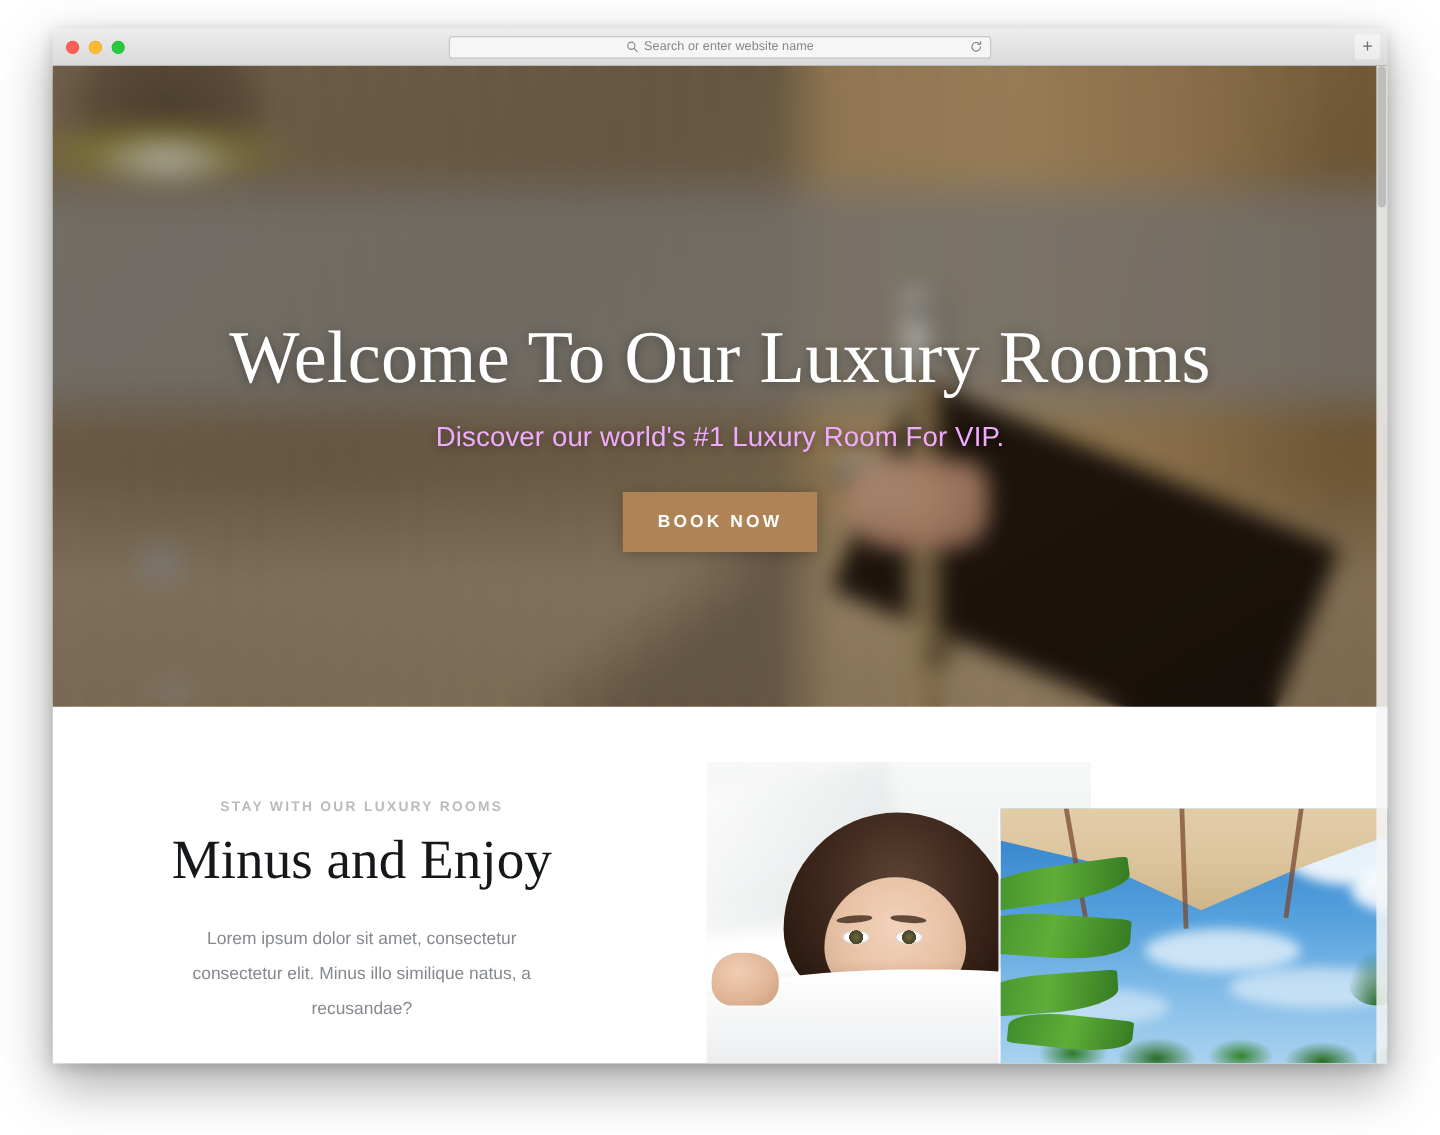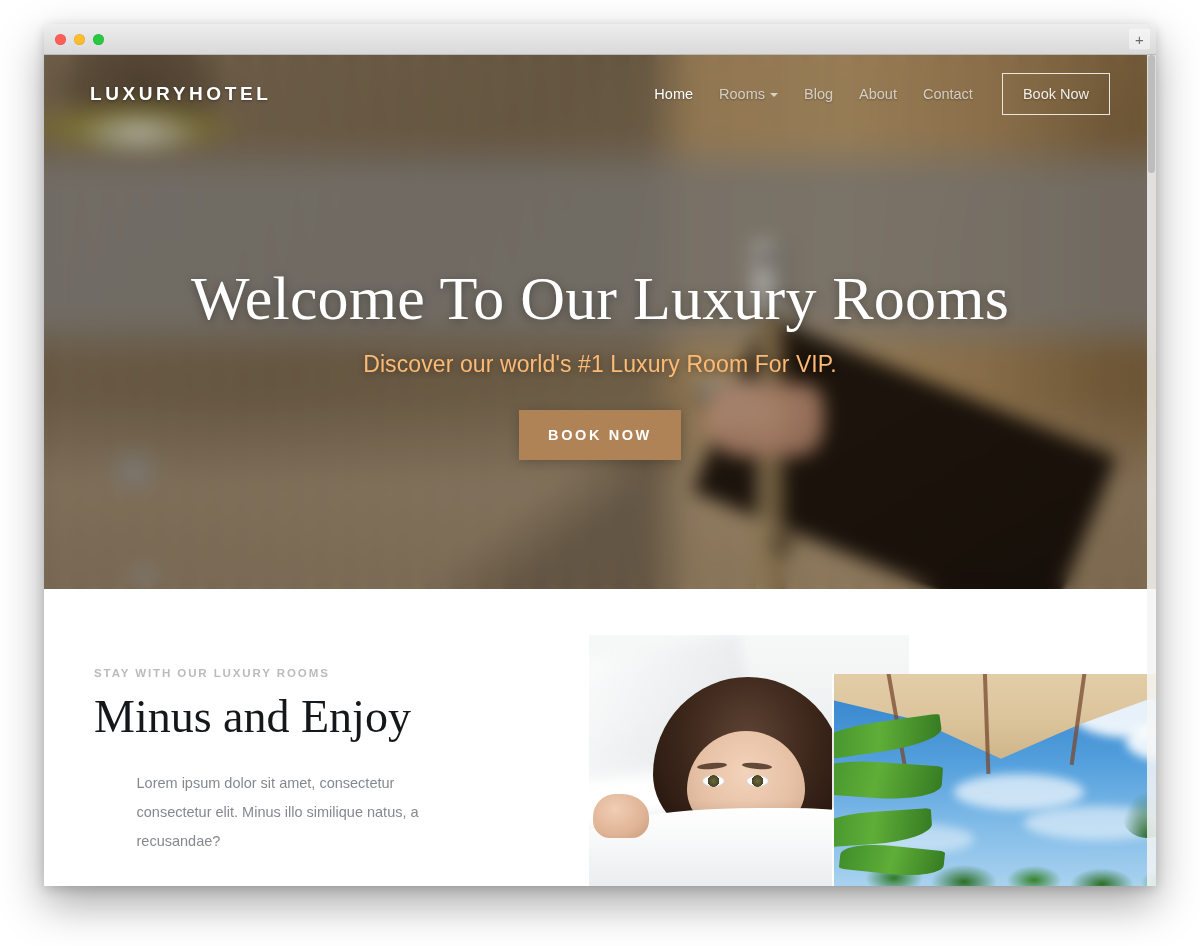--- a/index.html
+++ b/index.html
@@ -300,21 +300,21 @@
     font-family: "Liberation Serif", "DejaVu Serif", serif;
     color: #ffffff;
     font-size: 62px;
     line-height: 1.08;
     font-weight: 400;
     letter-spacing: 0.2px;
     text-shadow: 0 2px 10px rgba(0,0,0,0.35);
   }
   .hero-sub {
     margin-top: 19px;
-    color: #fdba74;
+    color: #f0abfc;
     font-size: 23px;
     font-weight: 400;
     letter-spacing: 0.1px;
     text-shadow: 0 1px 7px rgba(0,0,0,0.4);
     text-align: center;
   }
   .btn-booknow-hero {
     margin-top: 32px;
     display: inline-block;
     background: #b08357;
@@ -336,21 +336,21 @@
   .about-inner {
     position: relative;
     width: 100%;
     height: 100%;
     display: flex;
   }
   .about-text {
     width: 465px;
     padding-left: 50px;
     padding-top: 78px;
-    text-align: left;
+    text-align: center;
   }
   .eyebrow {
     color: #b9bbbd;
     font-size: 11.5px;
     font-weight: 700;
     letter-spacing: 1.9px;
     text-transform: uppercase;
   }
   .about-title {
     font-family: "Liberation Serif", "DejaVu Serif", serif;
@@ -548,62 +548,58 @@
   <div class="browser-window">
 
     <div class="browser-toolbar">
 
       <div class="traffic-lights">
         <span class="tl-dot tl-red"></span>
         <span class="tl-dot tl-yellow"></span>
         <span class="tl-dot tl-green"></span>
       </div>
 
+      <div class="addressbar-wrap">
+        <div class="addressbar">
+          <div class="addr-inner">
+            <span class="icon-search">
+              <svg width="10" height="10" viewBox="0 0 16 16">
+                <circle cx="6.6" cy="6.6" r="4.8" fill="none" stroke="#8a8a8a" stroke-width="1.5"></circle>
+                <line x1="10.2" y1="10.2" x2="14.6" y2="14.6" stroke="#8a8a8a" stroke-width="1.5" stroke-linecap="round"></line>
+              </svg>
+            </span>
+            <span class="addr-placeholder">Search or enter website name</span>
+          </div>
+          <span class="reload-btn">
+            <svg width="11" height="11" viewBox="0 0 16 16">
+              <path d="M13.2 8a5.2 5.2 0 1 1-1.6-3.75" fill="none" stroke="#7d7d7d" stroke-width="1.3" stroke-linecap="round"></path>
+              <path d="M13.4 1.6 L13.4 5.0 L10.0 5.0" fill="none" stroke="#7d7d7d" stroke-width="1.3" stroke-linecap="round" stroke-linejoin="round"></path>
+            </svg>
+          </span>
+        </div>
+      </div>
 
       <div class="newtab-btn">+</div>
     </div>
 
     <div class="browser-viewport">
 
       <section class="hero">
 
         <div class="hero-photo">
           <div class="sleeve"></div>
           <div class="door-plate"></div>
           <div class="door-reader"></div>
           <div class="door-handle"></div>
           <div class="hand"></div>
           <div class="door-lock"></div>
         </div>
         <div class="hero-blurlayer"></div>
         <div class="hero-overlay"></div>
 
-        <nav class="navbar">
-          <div class="brand">LUXURYHOTEL</div>
-
-          <div class="nav-links">
-            <a class="nav-link active">
-              <span>Home</span>
-            </a>
-            <a class="nav-link">
-              <span>Rooms</span>
-              <span class="caret"></span>
-            </a>
-            <a class="nav-link">
-              <span>Blog</span>
-            </a>
-            <a class="nav-link">
-              <span>About</span>
-            </a>
-            <a class="nav-link">
-              <span>Contact</span>
-            </a>
-            <a class="btn-booknow-nav">Book Now</a>
-          </div>
-        </nav>
 
         <div class="hero-content">
           <h1 class="hero-title">Welcome To Our Luxury Rooms</h1>
           <p class="hero-sub">Discover our world's #1 Luxury Room For VIP.</p>
           <a class="btn-booknow-hero">BOOK NOW</a>
         </div>
       </section>
 
       <section class="about">
         <div class="about-inner">

